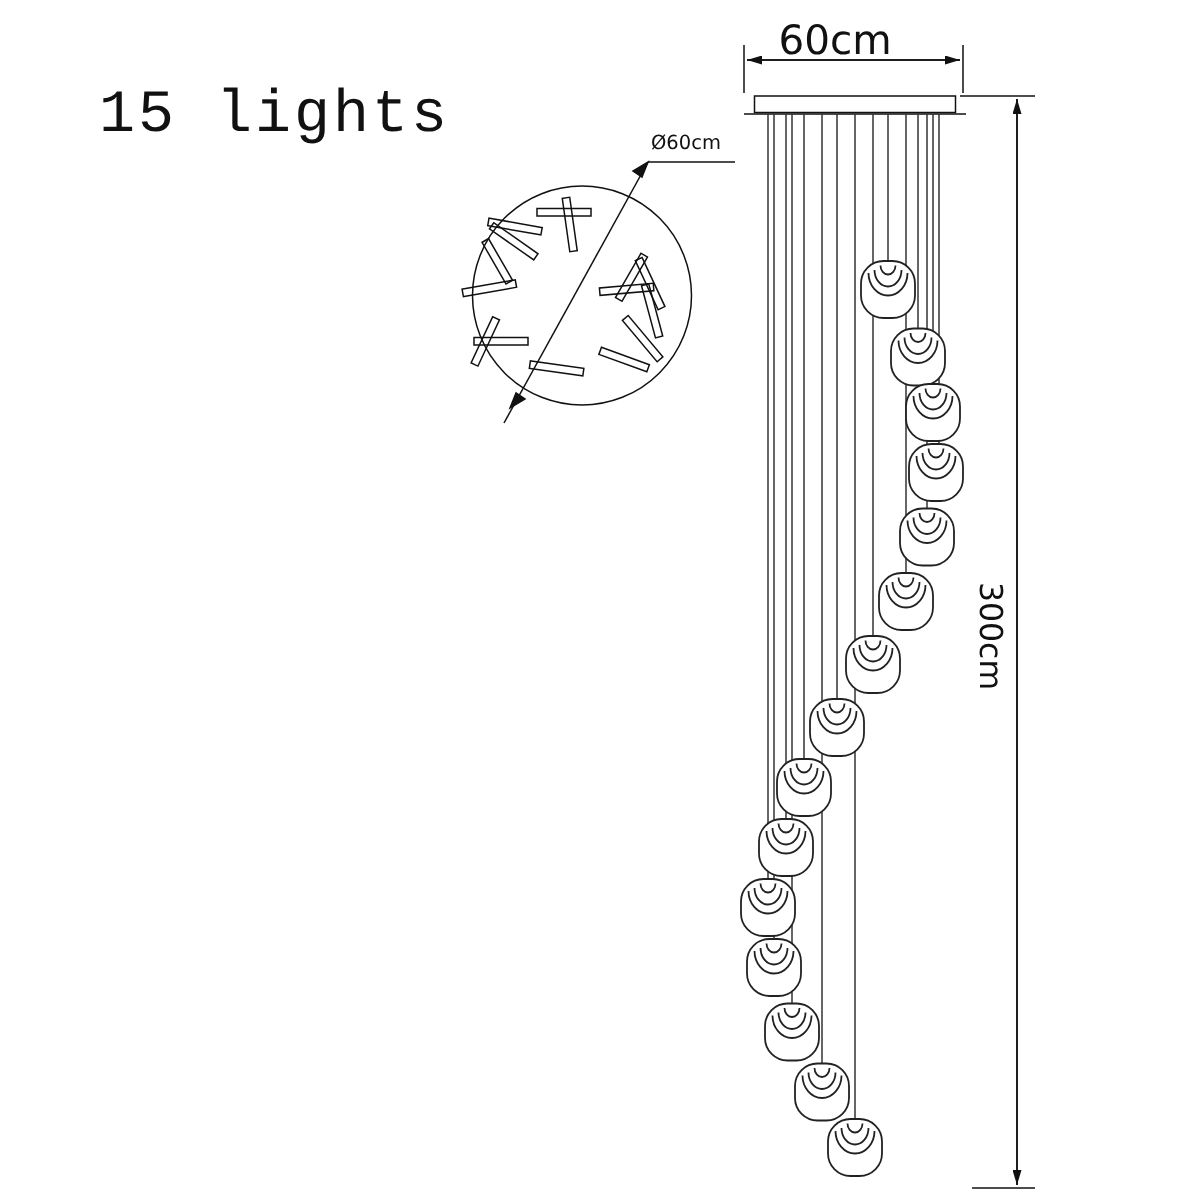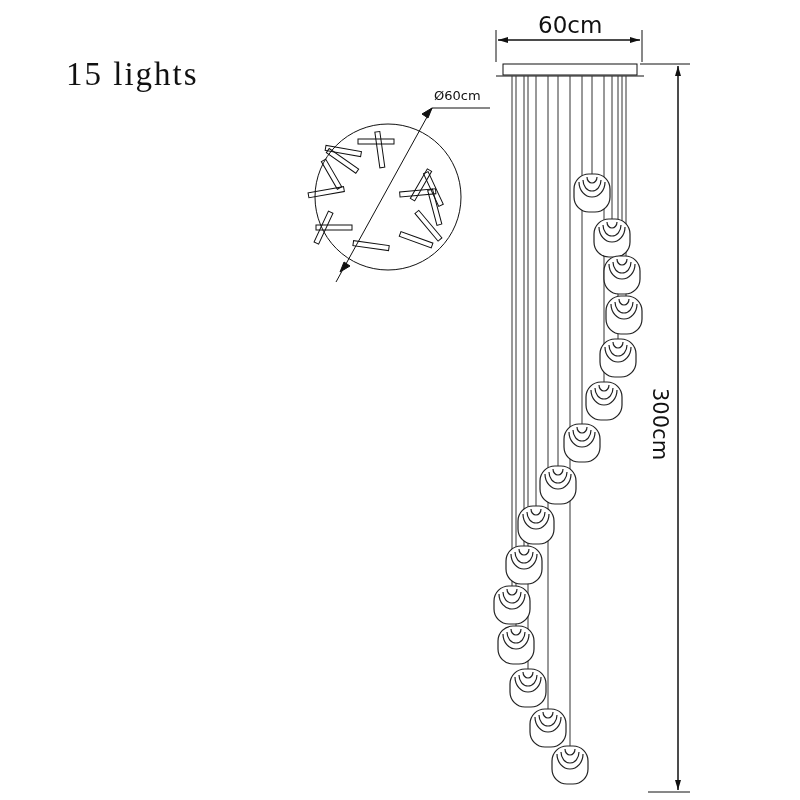--- a/index.html
+++ b/index.html
@@ -1,27 +1,27 @@
 <!DOCTYPE html>
 <html><head>
 <meta charset="utf-8">
 <style>
   html, body { margin: 0; padding: 0; background: #ffffff; }
   body { width: 800px; height: 800px; position: relative; overflow: hidden; }
   .title {
     position: absolute; left: 66px; top: 58px;
-    font-family: Liberation Serif, serif;
-    font-size: 33px; color: #111; letter-spacing: 2px; line-height: 1;
+    font-family: Liberation Mono, monospace;
+    font-size: 40px; color: #111; letter-spacing: 2px; line-height: 1;
   }
   .dim-label {
     position: absolute;
     font-family: "DejaVu Sans", "Liberation Sans", sans-serif;
     color: #111;
   }
-  .dim-top { left: 538px; top: 12px; font-size: 23px; text-align: right; }
+  .dim-top { left: 519px; top: 12px; font-size: 27px; text-align: right; }
   .dim-dia { left: 434px; top: 88px; font-size: 13px; }
   .dim-h {
     left: 672px; top: 388px; font-size: 21px;
     transform: rotate(90deg); transform-origin: left top;
   }
   svg.drawing { position: absolute; left: 0; top: 0; }
 </style>
 </head>
 <body>
 

